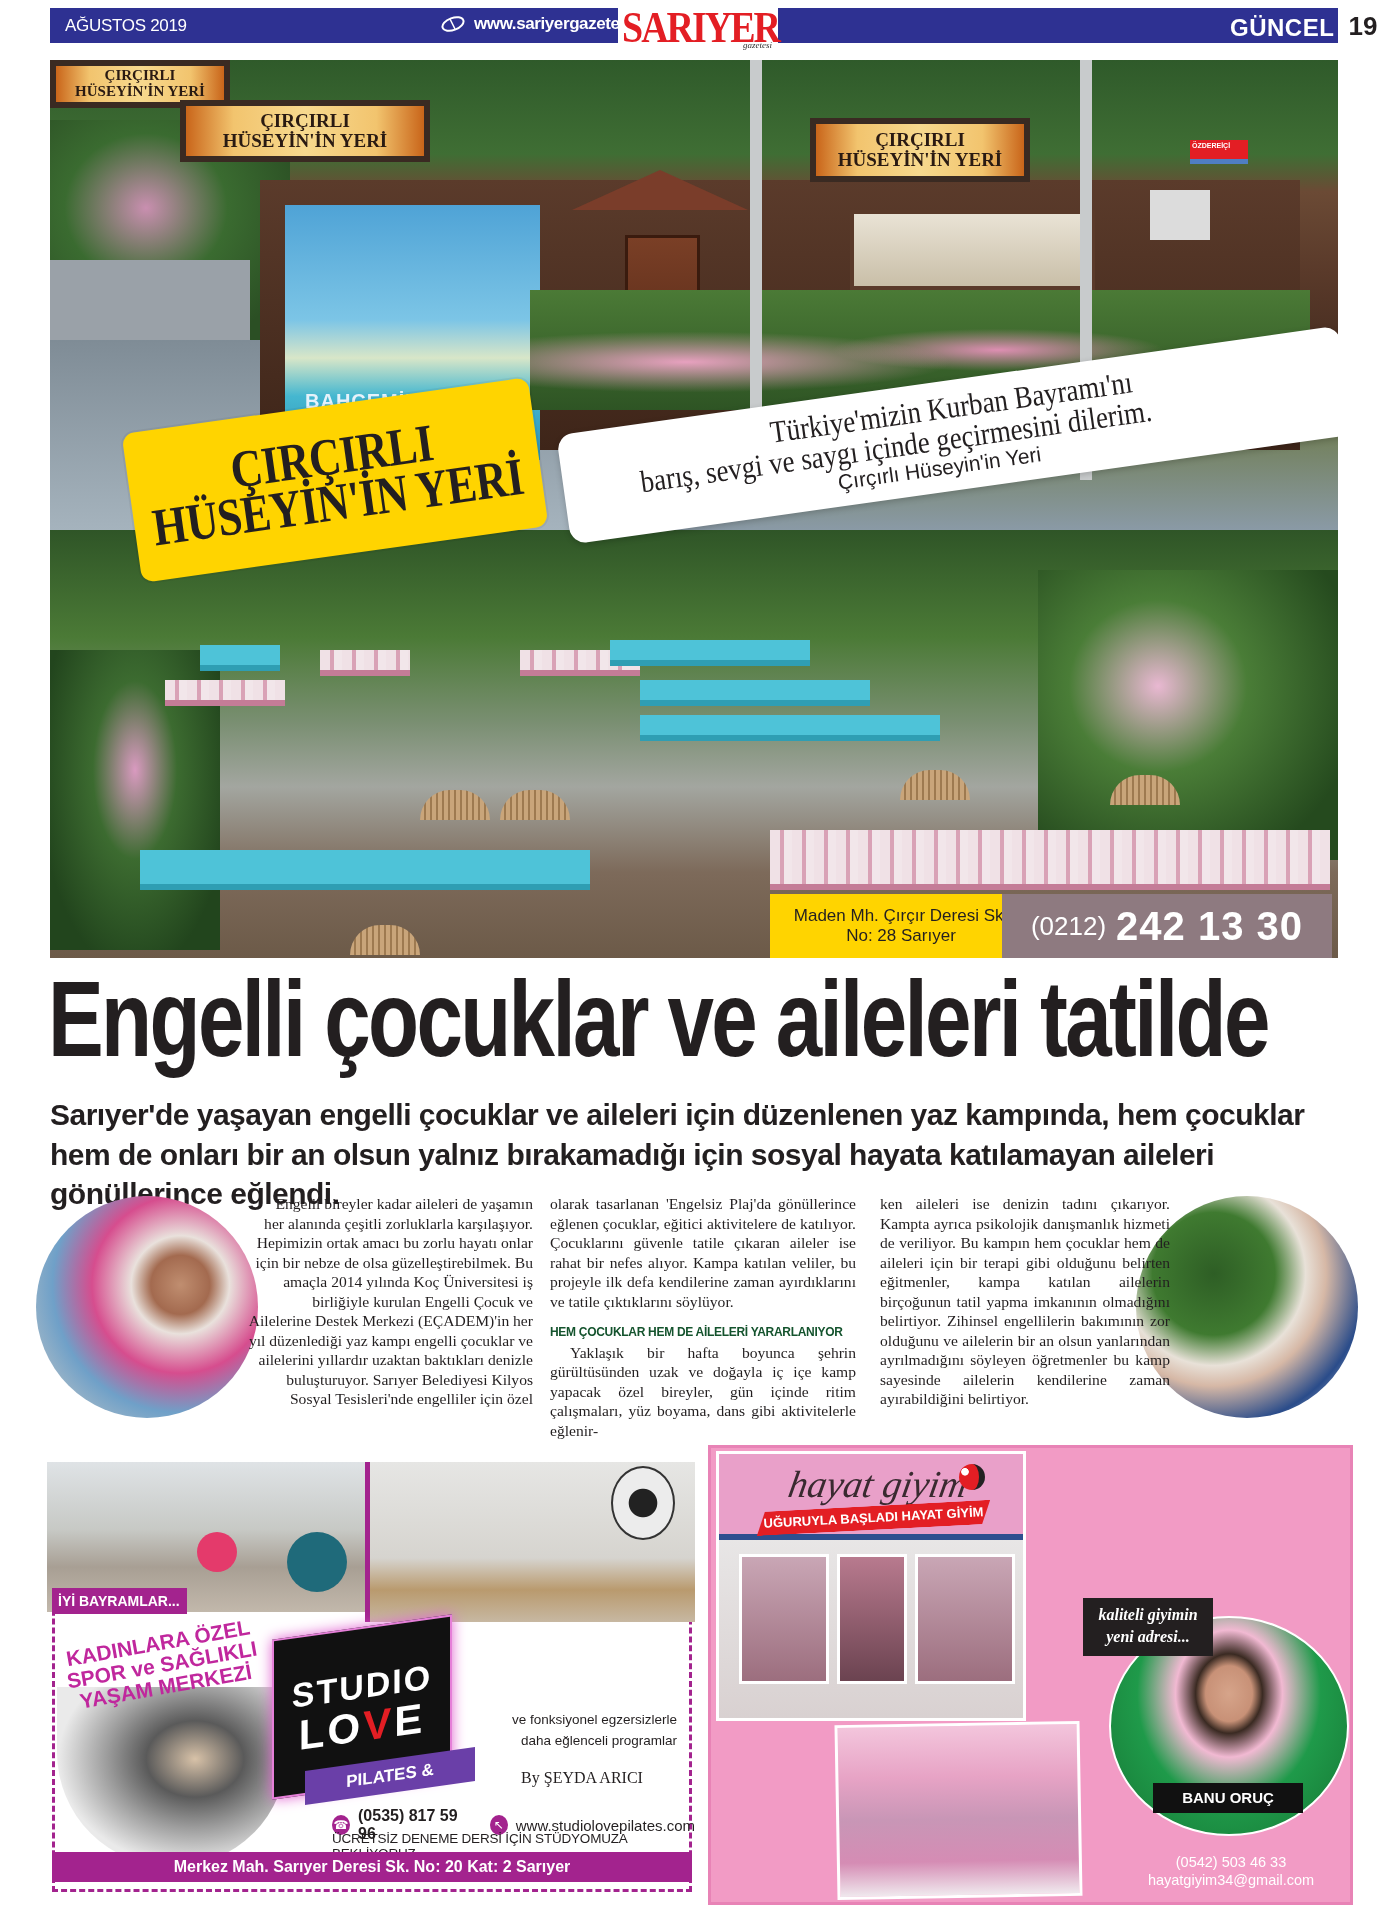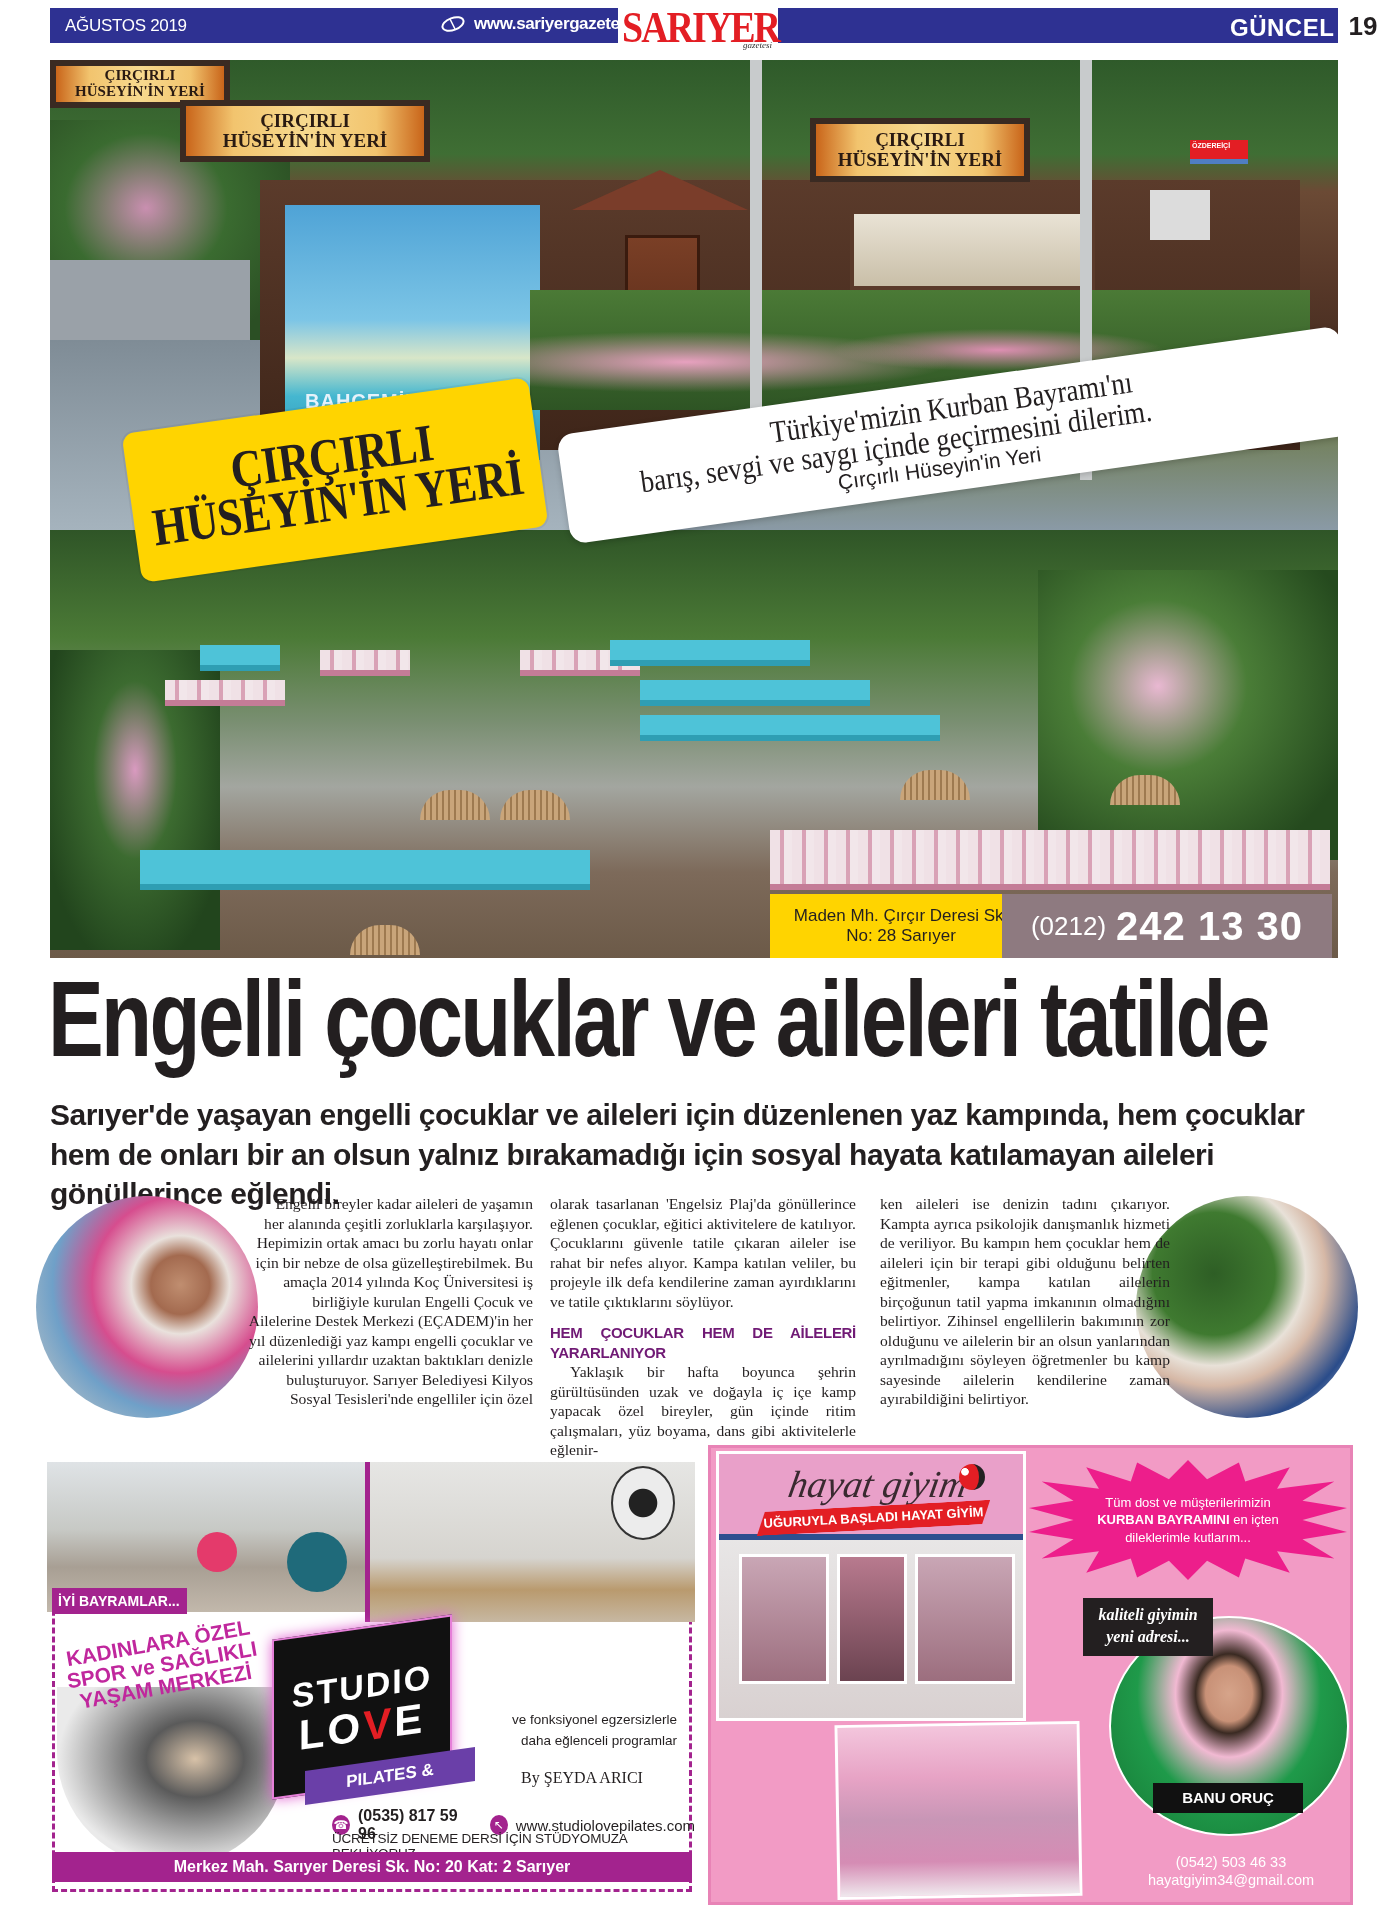--- a/index.html
+++ b/index.html
@@ -61,21 +61,21 @@
 .phone-box .num { font-size: 40px; font-weight: bold; letter-spacing: 1px; }
 
 
 .headline { position: absolute; left: 48px; top: 965px; width: 1300px; font-family: "Liberation Sans Narrow","Liberation Sans",sans-serif; font-weight: bold; font-size: 96px; line-height: 1; color: #231f20; letter-spacing: -3px; transform: scaleX(0.87) scaleY(1.12); transform-origin: left top; white-space: nowrap; }
 .deck { position: absolute; left: 50px; top: 1095px; width: 1295px; font-family: "Liberation Sans Narrow","Liberation Sans",sans-serif; font-weight: bold; font-size: 30px; line-height: 1.32; color: #231f20; letter-spacing: -0.5px; }
 
 .col { position: absolute; top: 1194px; font-family: "Liberation Serif", serif; font-size: 15.6px; line-height: 19.5px; color: #231f20; text-align: justify; hyphens: auto; }
 .col-1 { left: 248px; width: 285px; text-align: right; }
 .col-2 { left: 550px; width: 306px; }
 .col-3 { left: 880px; width: 290px; }
-.subhead { display: block; color: #701a75; font-family: "Liberation Sans Narrow","Liberation Sans",sans-serif; font-weight: bold; font-size: 15px; margin-top: 12px; letter-spacing: -0.3px; }
+.subhead { display: block; color: #14532d; font-family: "Liberation Sans Narrow","Liberation Sans",sans-serif; font-weight: bold; font-size: 12px; margin-top: 12px; letter-spacing: -0.3px; }
 .indent { text-indent: 20px; display: block; }
 
 .circle { position: absolute; border-radius: 50%; overflow: hidden; }
 .circle-1 { left: 36px; top: 1196px; width: 222px; height: 222px; background: radial-gradient(circle at 65% 40%, #c08e70 0%, #a36a4f 15%, #e9e1dc 25%, #d64d8e 45%, #6fa0c8 65%, #d7d0c6 100%); }
 .circle-2 { left: 1136px; top: 1196px; width: 222px; height: 222px; background: radial-gradient(circle at 35% 35%, #2e5e25 0%, #3f7a30 30%, #e8e1d8 45%, #d6b8a6 55%, #2a4c8a 75%, #f0f0f0 100%); }
 
 
 .ad2 { position: absolute; left: 47px; top: 1447px; width: 648px; height: 458px; }
 .ad2 .frame { position: absolute; left: 5px; top: 20px; width: 640px; height: 425px; border: 3px dashed #a3238e; }
 .ad2 .ph1 { position: absolute; left: 0; top: 15px; width: 320px; height: 150px; background: linear-gradient(180deg,#dfe3e6 0%,#c7c9c5 45%,#a89f94 70%,#c2b8ab 100%); }
@@ -261,25 +261,20 @@
 <div class="ad3">
   <div class="store">
     <span class="brand">hayat giyim</span>
     <span class="ladybug"></span>
     <div class="facade"></div>
     <div class="window" style="left:20px;width:90px"></div>
     <div class="window" style="left:118px;width:70px;background:linear-gradient(180deg,#b87a8e,#6b4350)"></div>
     <div class="window" style="left:196px;width:100px"></div>
   </div>
   <div class="ribbon">UĞURUYLA BAŞLADI HAYAT GİYİM</div>
-  <div class="burst">
-    <span>Tüm dost ve müşterilerimizin</span>
-    <span><b>KURBAN BAYRAMINI</b><span> en içten</span></span>
-    <span>dileklerimle kutlarım...</span>
-  </div>
   <div class="portrait"></div>
   <div class="kaliteli">
     <div>kaliteli giyimin</div>
     <div>yeni adresi...</div>
   </div>
   <div class="name-plate">BANU ORUÇ</div>
   <div class="interior"></div>
   <div class="contacts">
     <div>(0542) 503 46 33</div>
     <div>hayatgiyim34@gmail.com</div>

